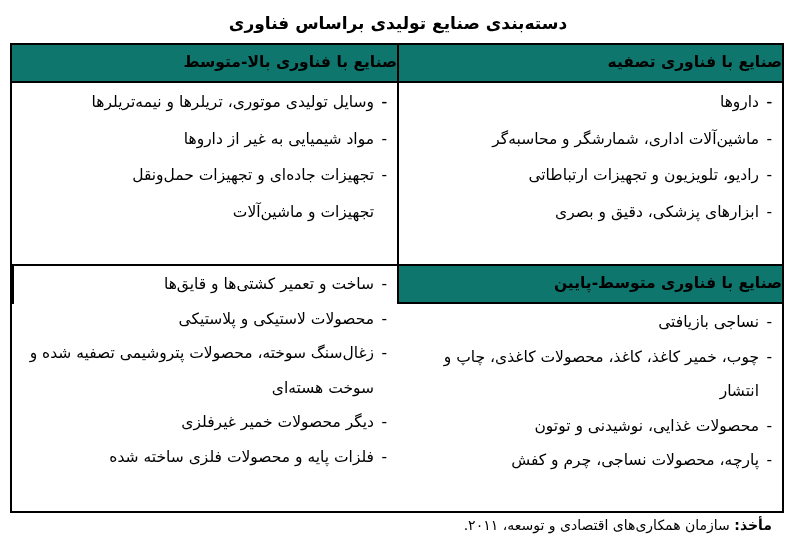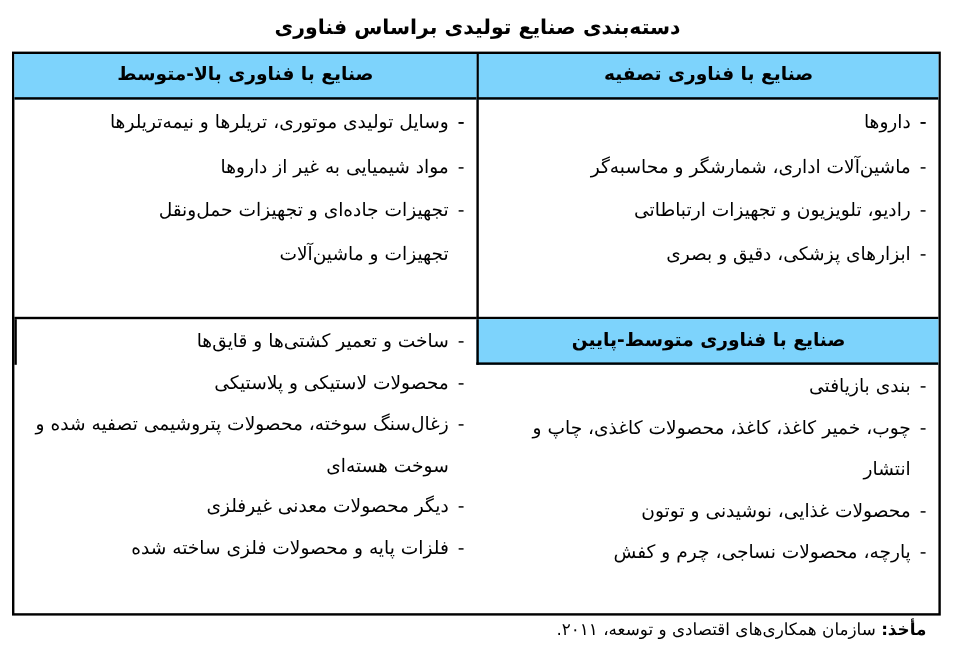--- a/index.html
+++ b/index.html
@@ -22,24 +22,23 @@
     margin: 0 12px 0 10px;
     border: 2px solid #000;
     display: grid;
     grid-template-columns: 1fr 1fr;
     grid-template-rows: 38px 183px 38px 207px;
   }
   .cell { width: 100%; height: 100%; }
   .mid { border-left: 2px solid #000; }   
   .hline { border-bottom: 2px solid #000; }
   .hdr {
-    background: #7dd3fc;
+    background: #0f766e;
     font-weight: bold;
     font-size: 15.5px;
-    text-align: center;
     line-height: 34px;
   }
   .bodycell { padding: 1px 9px 0 6px; }
   ul.items { list-style: none; margin: 0; padding: 0; }
   ul.items li {
     position: relative;
     padding-right: 14px;
     font-size: 15.5px;
     white-space: pre-line;
     text-align: right;
@@ -89,27 +88,27 @@
   </div>
 
   <div class="cell hdr hline mid">صنایع با فناوری متوسط-پایین</div>
 
   <div class="cell bodycell mid">
     <ul class="items body-b">
       <li><span class="dash">-</span><span>ساخت و تعمیر کشتی‌ها و قایق‌ها</span></li>
       <li><span class="dash">-</span><span>محصولات لاستیکی و پلاستیکی</span></li>
       <li><span class="dash">-</span><span>زغال‌سنگ سوخته، محصولات پتروشیمی تصفیه شده و
 سوخت هسته‌ای</span></li>
-      <li><span class="dash">-</span><span>دیگر محصولات معدنی غیرفلزی</span></li>
+      <li><span class="dash">-</span><span>دیگر محصولات خمیر غیرفلزی</span></li>
       <li><span class="dash">-</span><span>فلزات پایه و محصولات فلزی ساخته شده</span></li>
     </ul>
   </div>
   <div class="cell bodycell">
     <ul class="items body-b">
-      <li><span class="dash">-</span><span>بندی بازیافتی</span></li>
+      <li><span class="dash">-</span><span>نساجی بازیافتی</span></li>
       <li><span class="dash">-</span><span>چوب، خمیر کاغذ، کاغذ، محصولات کاغذی، چاپ و
 انتشار</span></li>
       <li><span class="dash">-</span><span>محصولات غذایی، نوشیدنی و توتون</span></li>
       <li><span class="dash">-</span><span>پارچه، محصولات نساجی، چرم و کفش</span></li>
     </ul>
   </div>
 
 </div>
 
 <div class="footer">

